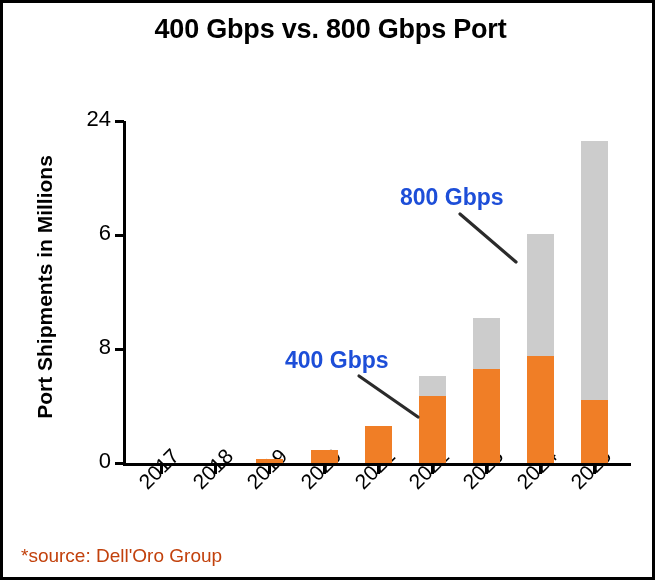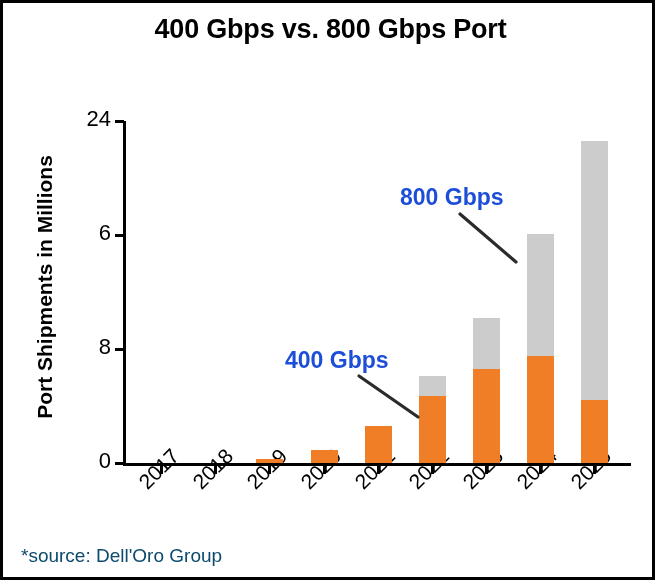--- a/index.html
+++ b/index.html
@@ -114,21 +114,21 @@
   #leader-lines{
     position:absolute; left:0; top:0; width:655px; height:580px;
     pointer-events:none;
   }
 
   
   #source-note{
     position:absolute;
     left:18px; bottom:10px;
     font-size:19px;
-    color:#0c4a6e;
+    color:#c2410c;
     white-space:nowrap;
   }
 </style>
 </head>
 <body>
 
 <div id="figure">
 
   <div id="chart-title">
     <span>400 Gbps vs. 800 Gbps Port</span><br>

